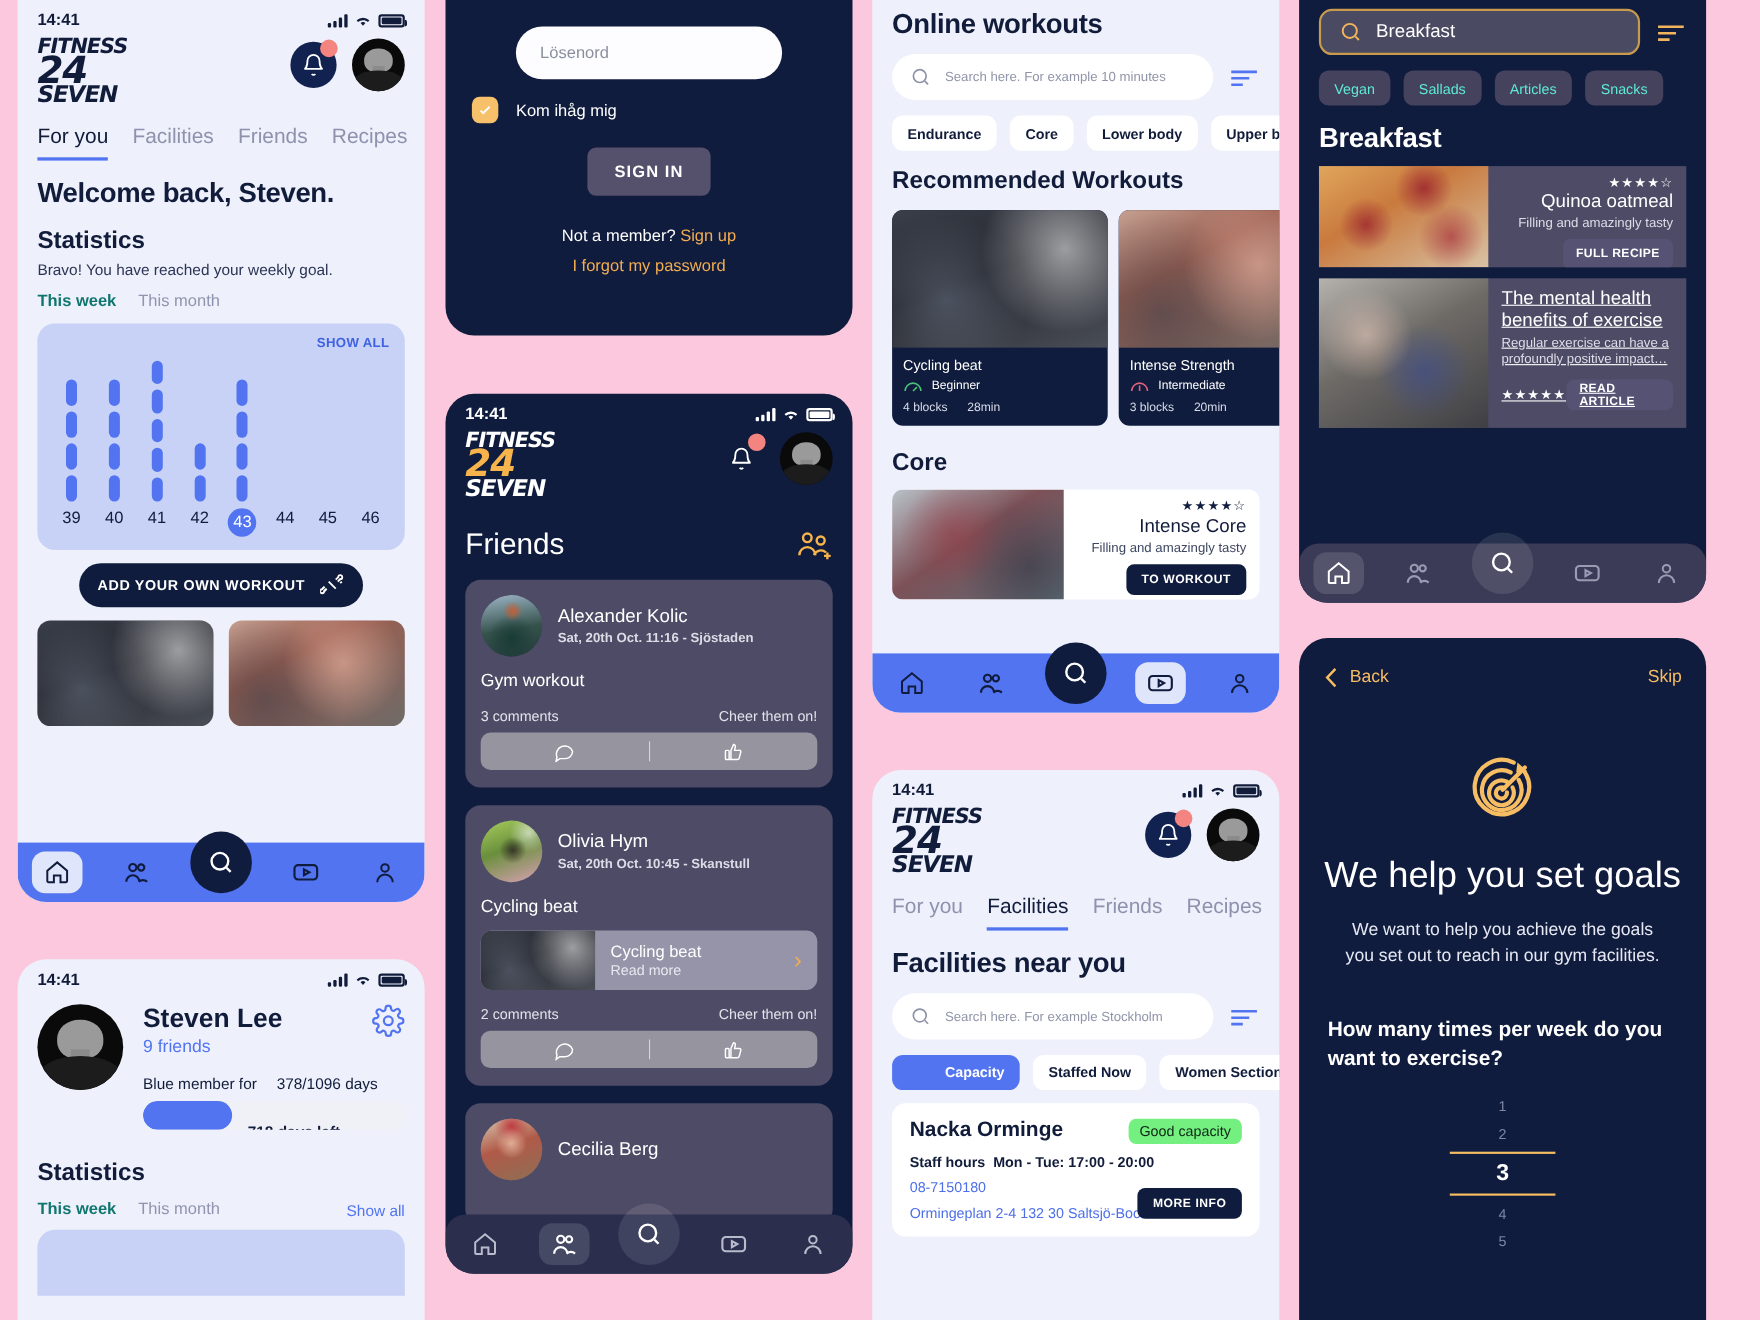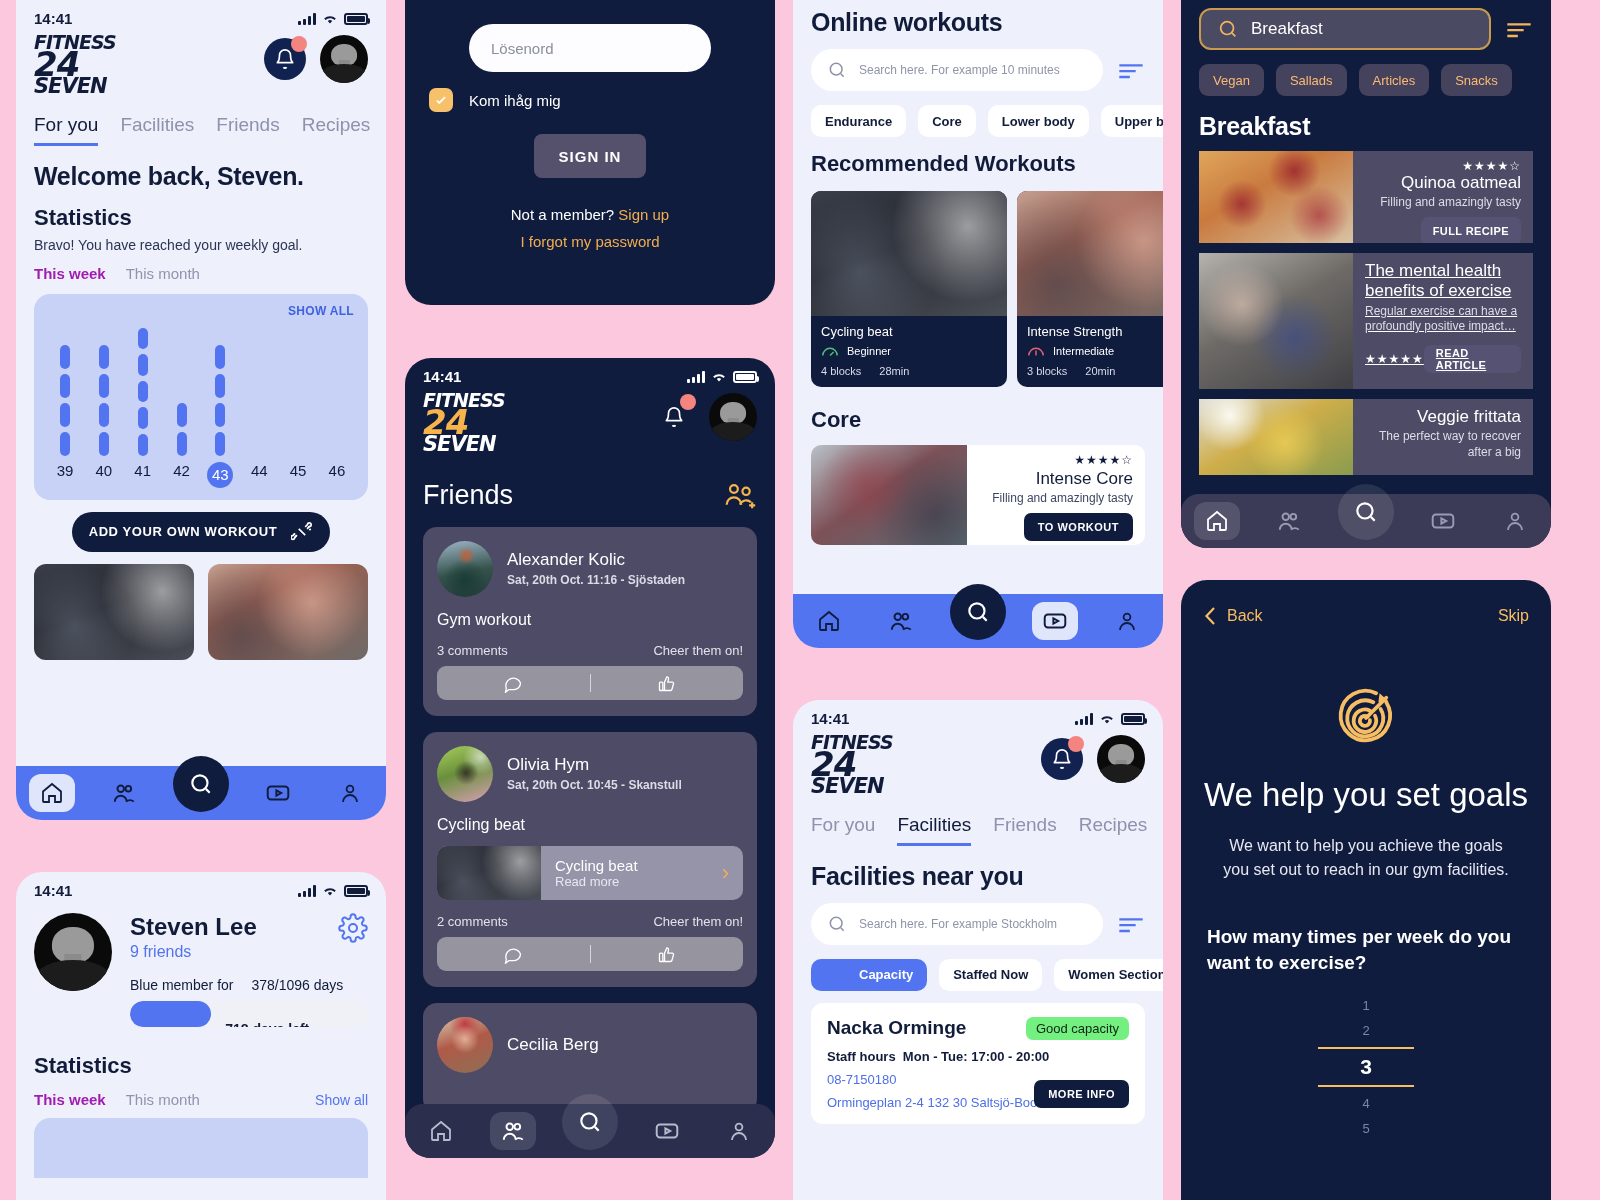--- a/index.html
+++ b/index.html
@@ -46,21 +46,21 @@
 
   
   .tabs { display:flex; gap:22px; padding:18px 18px 0 18px; font-size:19px; align-items:flex-start; }
   .tabs .tab { color:#8e92ad; white-space:nowrap; padding-bottom:7px; }
   .tabs .tab.active { color:#111c3a; font-weight:500; border-bottom:3px solid #5274f0; }
 
   h1.big { font-size:25px; font-weight:700; padding:16px 18px 0 18px; letter-spacing:-0.3px; }
   h2.sec { font-size:22px; font-weight:700; padding:14px 18px 0 18px; }
   .sub  { font-size:14px; padding:6px 18px 0 18px; color:#2b3454; }
   .period { display:flex; gap:20px; padding:12px 18px 0 18px; font-size:15px; align-items:center; }
-  .period .on { font-weight:700; color:#a21caf; }
+  .period .on { font-weight:700; color:#0f766e; }
   .period .off { color:#9094ae; }
   .period .showall { margin-left:auto; color:#5274f0; font-size:14px; }
 
   
   .chartcard { margin:12px 18px 0 18px; background:#c8d2f7; border-radius:16px; padding:12px 14px 10px 14px; position:relative; }
   .showall-tr { position:absolute; right:14px; top:10px; font-size:12px; font-weight:700; color:#3f63e0; letter-spacing:0.3px; }
   .bars-area { display:flex; align-items:flex-end; justify-content:space-between; height:150px; padding:22px 4px 0 4px; }
   .bcol { width:26px; display:flex; flex-direction:column; align-items:center; justify-content:flex-end; gap:5px; height:100%; }
   .seg { width:10px; background:#5274f0; border-radius:6px; }
   .xaxis { display:flex; justify-content:space-between; padding:6px 4px 2px 4px; }
@@ -136,21 +136,21 @@
 
   
   .srow { display:flex; align-items:center; gap:14px; padding:12px 18px 0 18px; }
   .sbox { flex:1; height:42px; border-radius:22px; background:#fff; display:flex; align-items:center; gap:12px; padding:0 16px; }
   .sbox .pl { font-size:12px; color:#9094a8; }
   .sbox.darkbox { background:#4b4a63; border:2px solid #c79a4e; border-radius:12px; }
   .sbox.darkbox .pl { color:#fff; font-size:17px; }
   .chips { display:flex; gap:12px; padding:14px 18px 0 18px; }
   .chip { height:32px; border-radius:10px; background:#fff; display:flex; align-items:center; padding:0 14px; font-size:13px; font-weight:700; color:#111c3a; white-space:nowrap; }
   .chip.sel { background:#5274f0; color:#fff;padding-left:48px; }
-  .chip.darkchip { background:#44425c; color:#fdba74; font-weight:400; border-radius:9px; }
+  .chip.darkchip { background:#44425c; color:#5eead4; font-weight:400; border-radius:9px; }
 
   
   .wrow { display:flex; gap:10px; padding:14px 18px 0 18px; }
   .wcard { width:196px; border-radius:10px; overflow:hidden; background:#101c3d; flex:none; }
   .wcard .im { height:125px; position:relative; }
   .wcard .bd { padding:8px 10px 10px 10px; color:#fff; }
   .wcard .nm { font-size:13px; }
   .wcard .lvl { display:flex; align-items:center; gap:8px; padding-top:5px; font-size:11px; }
   .wcard .st { display:flex; gap:18px; padding-top:7px; font-size:11px; color:#d7dbea; }
 
@@ -814,27 +814,20 @@
       <div class="bd">
         <div class="nm" style="line-height:1.2;">The mental health benefits of exercise</div>
         <div class="ds" style="line-height:1.3;">Regular exercise can have a profoundly positive impact…</div>
         <div style="display:flex;align-items:center;justify-content:space-between;padding-top:10px;">
           <div class="stars stars-w">★★★★★</div>
           <div class="btn-plum">READ ARTICLE</div>
         </div>
       </div>
     </div>
 
-    <div class="rcard" style="height:76px;">
-      <div class="im ph-frit"></div>
-      <div class="bd">
-        <div class="nm">Veggie frittata</div>
-        <div class="ds" style="line-height:1.3;">The perfect way to recover after a big</div>
-      </div>
-    </div>
 
     <div class="bnav darkpurple">
       <div class="navitem sel-dim">
         <svg width="24" height="24" viewBox="0 0 24 24" fill="none" stroke="#ffffff" stroke-width="1.8">
             <path d="M3 10.5L12 3l9 7.5V20a1 1 0 0 1-1 1h-5v-6H9v6H4a1 1 0 0 1-1-1z"></path>
           </svg>
       </div>
       <div class="navitem">
         <svg width="26" height="26" viewBox="0 0 24 24" fill="none" stroke="#9a9ab2" stroke-width="1.8">
             <circle cx="9" cy="8" r="3"></circle>

